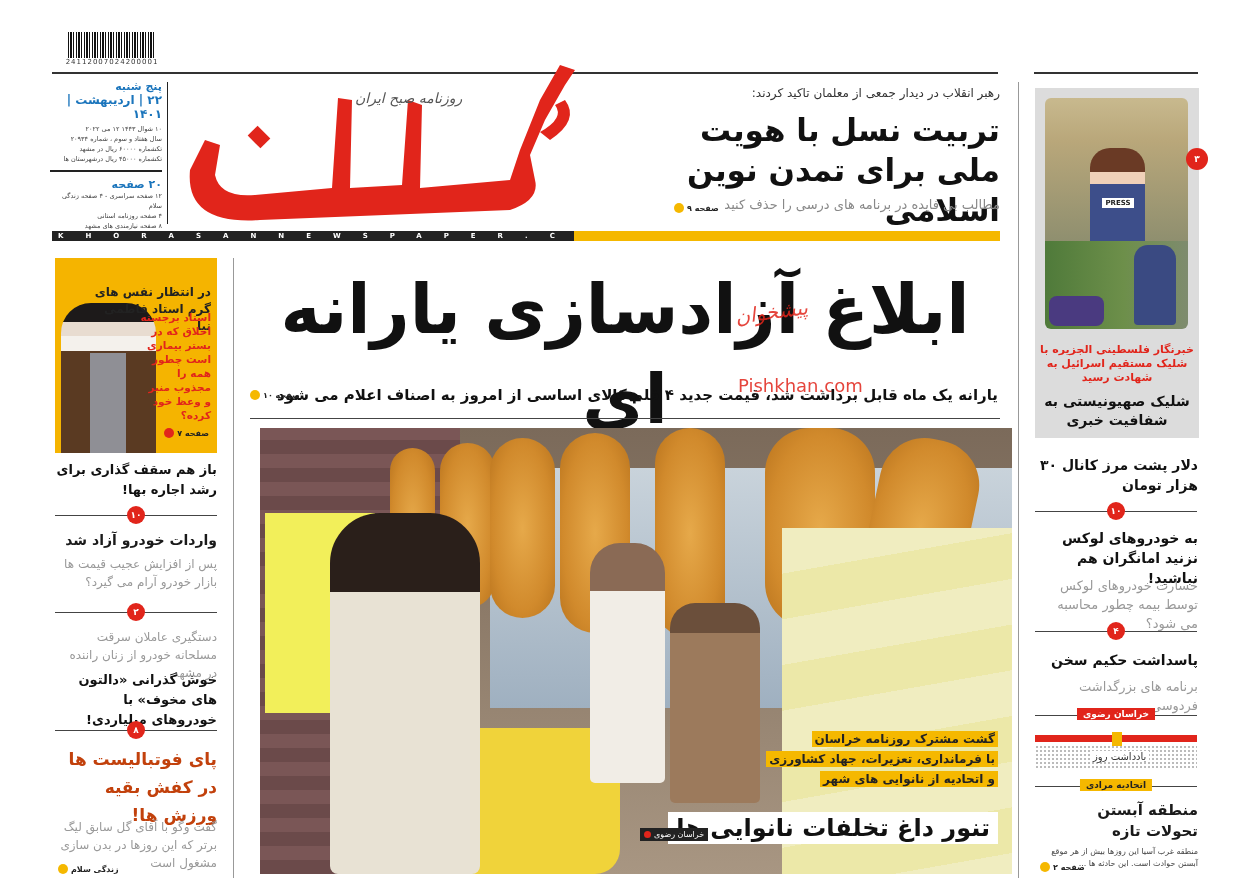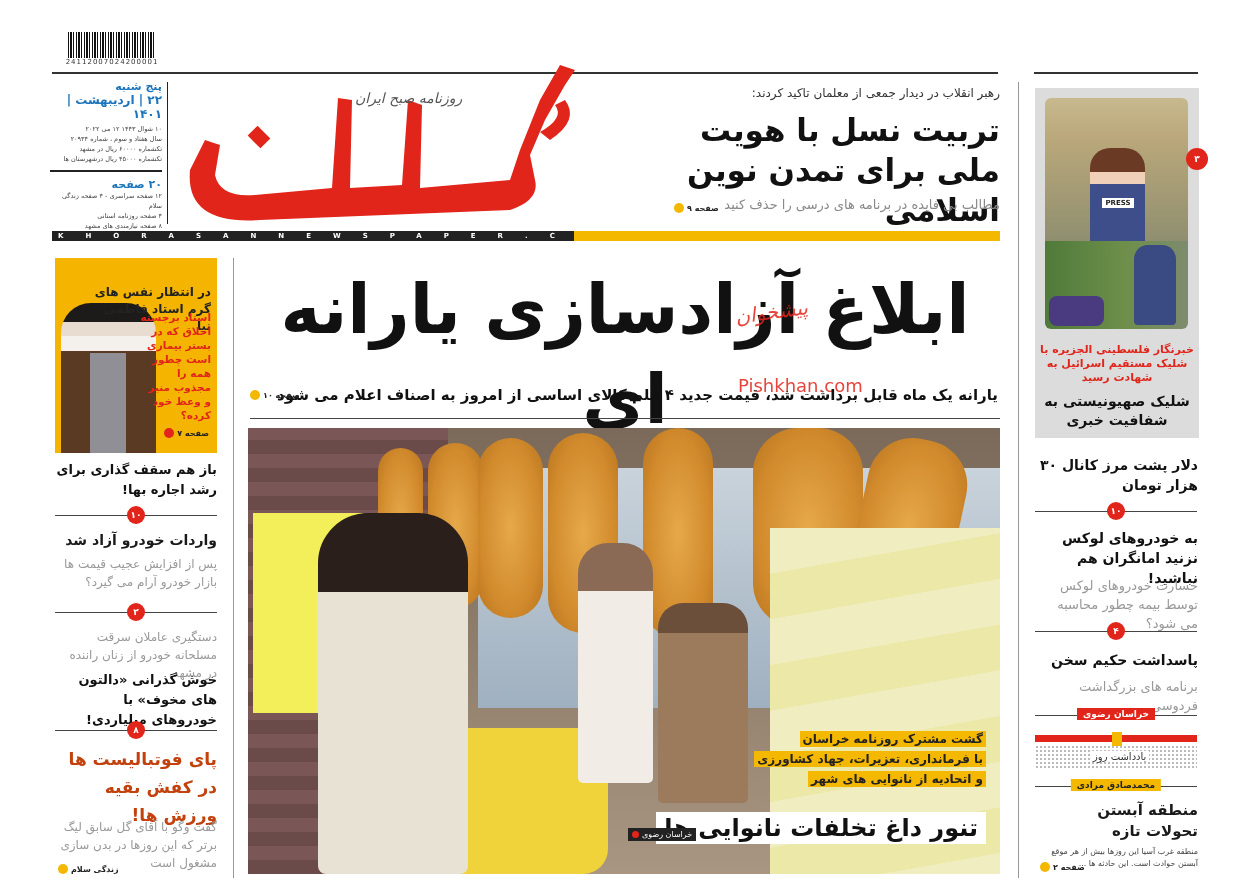--- a/index.html
+++ b/index.html
@@ -35,21 +35,21 @@
   
   .main-head { left: 250px; top: 265px; width: 750px; text-align: center; font-size: 68px; font-weight: bold; color: #111; line-height: 90px; letter-spacing: -1px; }
   .watermark { left: 735px; top: 300px; color: #e1251b; font-size: 20px; font-family: "DejaVu Serif", serif; font-style: italic; opacity: .85; transform: rotate(-8deg); }
   .watermark2 { left: 738px; top: 375px; color: #e1251b; font-size: 18px; direction: ltr; opacity: .85; }
   .main-sub { right: 252px; top: 386px; font-size: 15px; font-weight: bold; color: #111; }
   .main-pageref { left: 250px; top: 390px; }
   .main-rule { left: 250px; top: 418px; width: 750px; height: 1px; background: #444; }
   .col-rule-left { left: 233px; top: 258px; width: 1px; height: 620px; background: #999; }
   .col-rule-right { left: 1018px; top: 82px; width: 1px; height: 796px; background: #999; }
   
-  .photo { left: 248px; top: 428px; width: 752px; height: 446px; overflow: hidden; background: linear-gradient(180deg,#7b6a5a 0%,#8c7a68 40%,#a89682 100%); }
+  .photo { left: 260px; top: 428px; width: 752px; height: 446px; overflow: hidden; background: linear-gradient(180deg,#7b6a5a 0%,#8c7a68 40%,#a89682 100%); }
   .ph-wall { position:absolute; left:0; top:0; width:200px; height:446px; background: repeating-linear-gradient(0deg,#6b4a4a 0 14px,#7a5656 14px 28px); }
   .ph-yellow { position:absolute; left:5px; top:85px; width:110px; height:200px; background:#f2ef5a; }
   .ph-window { position:absolute; left:230px; top:40px; width:560px; height:240px; background: linear-gradient(180deg,#c9d3db,#9fb0c0); }
   .ph-bread { position:absolute; border-radius: 45px; background: radial-gradient(ellipse at center,#e6a94a 0%,#d18a2c 65%,#b8731d 100%); }
   .ph-man1 { position:absolute; left:70px; top:85px; width:150px; height:361px; background: linear-gradient(180deg,#2a1f1a 0 22%,#e8e2d4 22% 100%); border-radius: 50px 50px 8px 8px; }
   .ph-man2 { position:absolute; left:330px; top:115px; width:75px; height:240px; background: linear-gradient(180deg,#8a6a55 0 20%,#f1ede6 20% 100%); border-radius: 30px 30px 5px 5px; }
   .ph-man3 { position:absolute; left:410px; top:175px; width:90px; height:200px; background: linear-gradient(180deg,#6b4f3b 0 15%,#9c7a5c 15% 100%); border-radius: 25px 25px 5px 5px; }
   .ph-sacks { position:absolute; right:0; top:100px; width:230px; height:346px; background: repeating-linear-gradient(170deg,#f0edc0 0 45px,#ece8a8 45px 90px); }
   .ph-sacks-yel { position:absolute; left:190px; top:300px; width:170px; height:146px; background:#f0d33a; border-radius: 25px; }
   .ph-cap { position:absolute; right:14px; top:300px; text-align:right; }
@@ -199,21 +199,21 @@
 <div class="abs rtext rh" style="top:650px;">پاسداشت حکیم سخن</div>
 <div class="abs rtext rs" style="top:677px;">برنامه های بزرگداشت فردوسی</div>
 <div class="divider" style="left:1035px;top:715px;width:162px;">
   <span class="label-red" style="position:absolute;left:50%;top:-7px;transform:translateX(-50%);white-space:nowrap;">خراسان رضوی</span>
 </div>
 <div class="abs redbar"></div>
 <div class="abs redbar-yel"></div>
 <div class="abs dotgrid"></div>
 <div class="abs yadasht">یادداشت روز</div>
 <div class="divider" style="left:1035px;top:786px;width:162px;">
-  <span class="label-yel" style="position:absolute;left:50%;top:-7px;transform:translateX(-50%);white-space:nowrap;">محمدصادق مرادی</span>
+  <span class="label-yel" style="position:absolute;left:50%;top:-7px;transform:translateX(-50%);white-space:nowrap;">اتحادیه مرادی</span>
 </div>
 <div class="abs rtext" style="top:800px;font-size:15px;font-weight:bold;line-height:21px;width:130px;">منطقه آبستن تحولات تازه</div>
 <div class="abs rtext" style="top:846px;font-size:8px;line-height:12px;color:#444;">منطقه غرب آسیا این روزها بیش از هر موقع آبستن حوادث است. این حادثه ها ...</div>
 <div class="abs page-ref" style="left:1040px;top:862px;">
   <span>صفحه ۲</span>
   <span class="arrow"></span>
 </div>
 
 <div class="abs lbox">
   <div class="cleric"></div>

